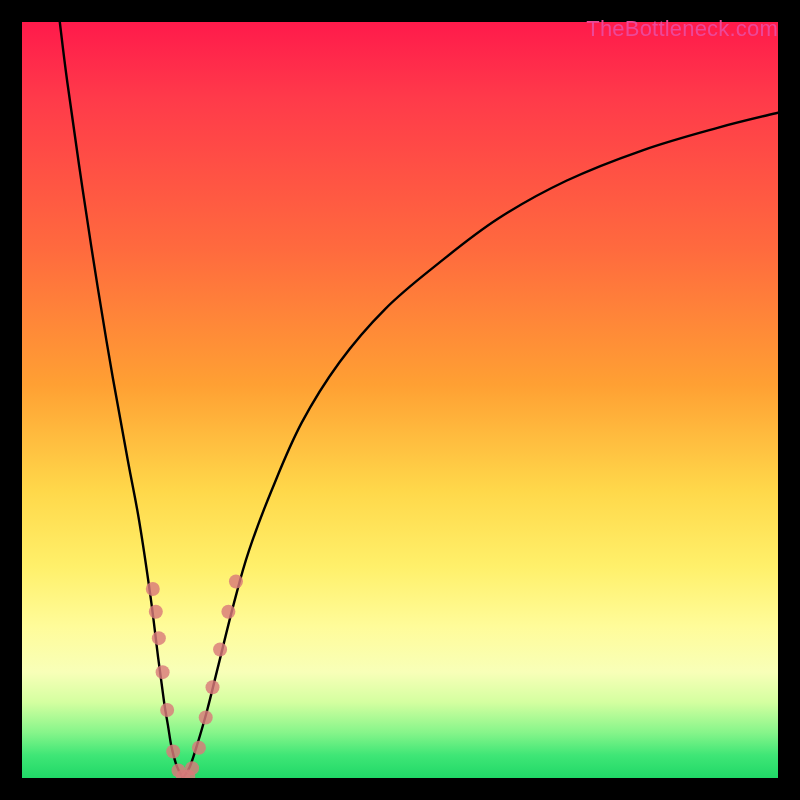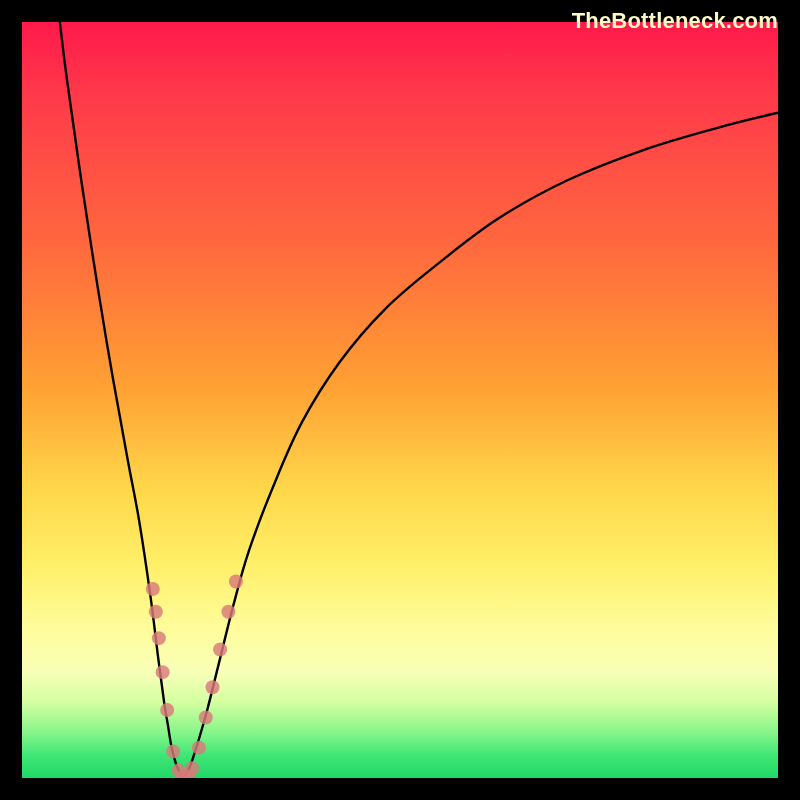--- a/index.html
+++ b/index.html
@@ -45,25 +45,25 @@
       #20d867 100%
     );
   }
   .curve {
     position: absolute;
     inset: 0;
     pointer-events: none;
   }
   .watermark {
     position: absolute;
-    top: 8px;
+    top: 16px;
     right: 22px;
-    color: #fef9c3;
+    color: #ec4899;
     font-size: 22px;
-    font-weight: 700;
+    font-weight: 400;
     letter-spacing: 0.2px;
     user-select: none;
   }
 </style>
 </head>
 <body>
 
 <div class="frame">
   <div class="plot-area">
     <div class="gradient"></div>

